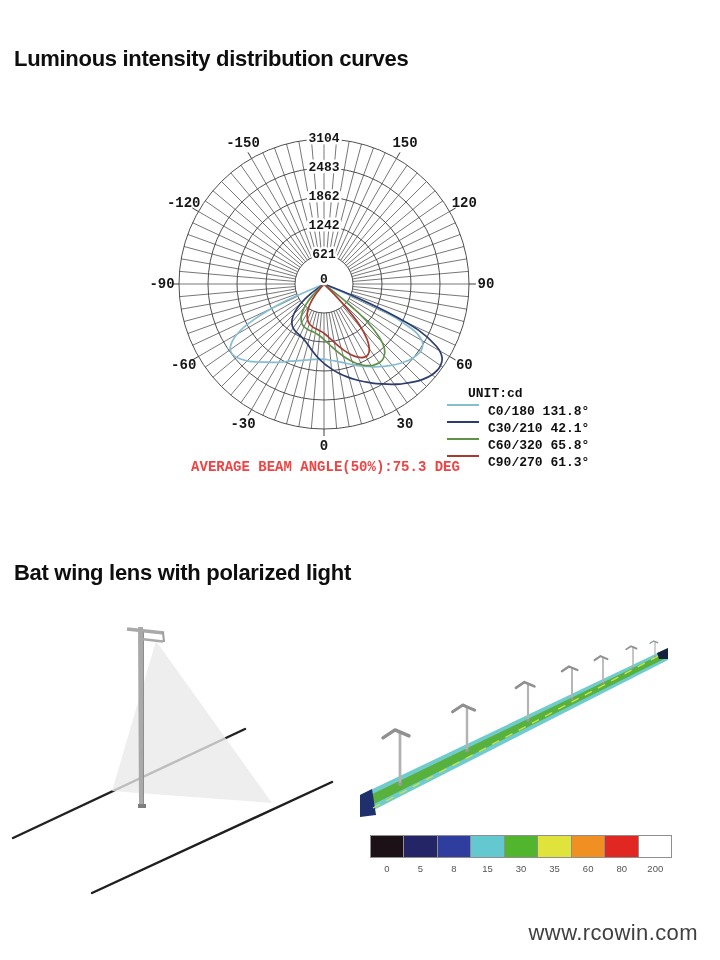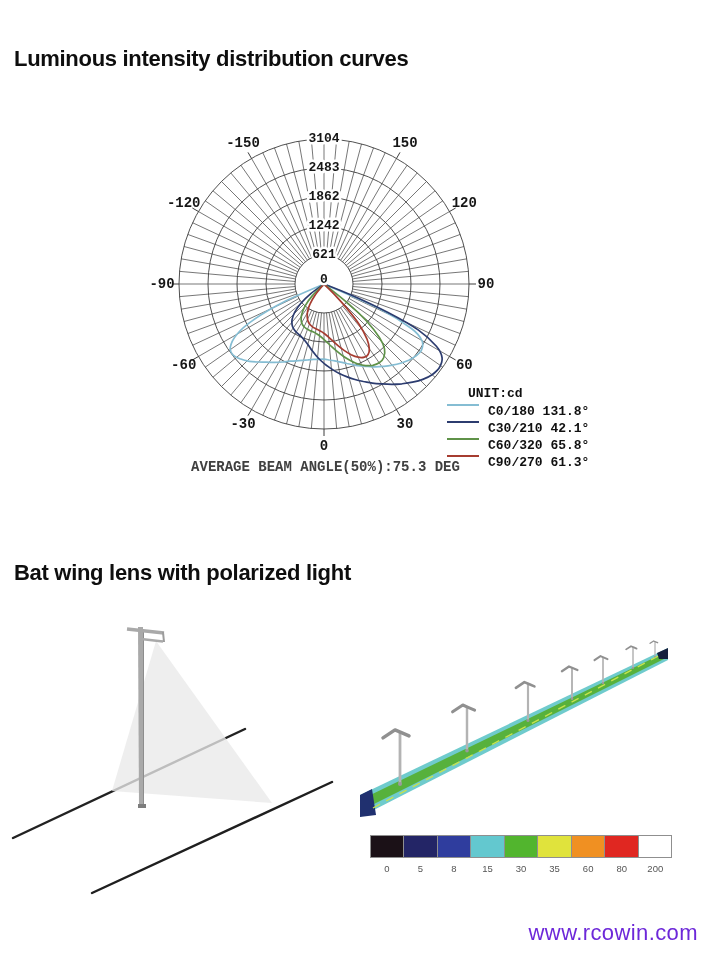--- a/index.html
+++ b/index.html
@@ -16,21 +16,21 @@
   #title2{top:560px}
 
   #polar-wrap{position:absolute;left:132px;top:117px;width:480px;height:360px}
   #polar-svg{width:100%;height:100%}
   .chart-label{font:700 13px "Liberation Mono","DejaVu Sans Mono",monospace;fill:#161616}
   .angle-label{font:700 14px "Liberation Mono","DejaVu Sans Mono",monospace;fill:#161616}
   .halo{stroke:#ffffff;stroke-width:5px;paint-order:stroke;stroke-linejoin:round}
 
   #chart-caption{
     position:absolute;left:158px;top:459px;width:335px;text-align:center;
-    font:700 14px "Liberation Mono","DejaVu Sans Mono",monospace;color:#404040;
+    font:700 14px "Liberation Mono","DejaVu Sans Mono",monospace;color:#ef4444;
   }
   #legend{
     position:absolute;left:447px;top:386px;
     font-family:"Liberation Mono","DejaVu Sans Mono",monospace;font-weight:700;color:#101010;
   }
   #legend-unit{font-size:13px;margin-left:21px;margin-bottom:3px}
   .legend-row{display:flex;height:17px}
   .legend-swatch{display:inline-block;width:32px;height:2px}
   .legend-label{font-size:13px;margin-left:9px;white-space:pre}
 
@@ -38,21 +38,21 @@
   #roadsim-svg{position:absolute;left:355px;top:628px}
 
   #colorbar{position:absolute;left:370px;top:835px;width:302px;height:23px;display:flex}
   .cb-cell{flex:1;border:1px solid #8f8f8f;margin-left:-1px}
   .cb-cell:first-child{margin-left:0}
   #colorbar-labels{position:absolute;left:370px;top:863px;width:302px;display:flex}
   .cb-label{flex:1;text-align:center;font-size:9.5px;color:#555}
 
   #footer{
     position:absolute;right:22px;top:920px;
-    font-size:22px;color:#6d28d9;letter-spacing:0.4px;
+    font-size:22px;color:#404040;letter-spacing:0.4px;
   }
 </style>
 </head>
 <body>
 
 <h1 id="title1" class="h-title">Luminous intensity distribution curves</h1>
 
 <div id="polar-wrap">
   <svg id="polar-svg" viewBox="0 0 480 360">
       <line x1="192" y1="196.00934278350516" x2="192" y2="312" stroke="#3c3c3c" stroke-width="0.7"></line>

